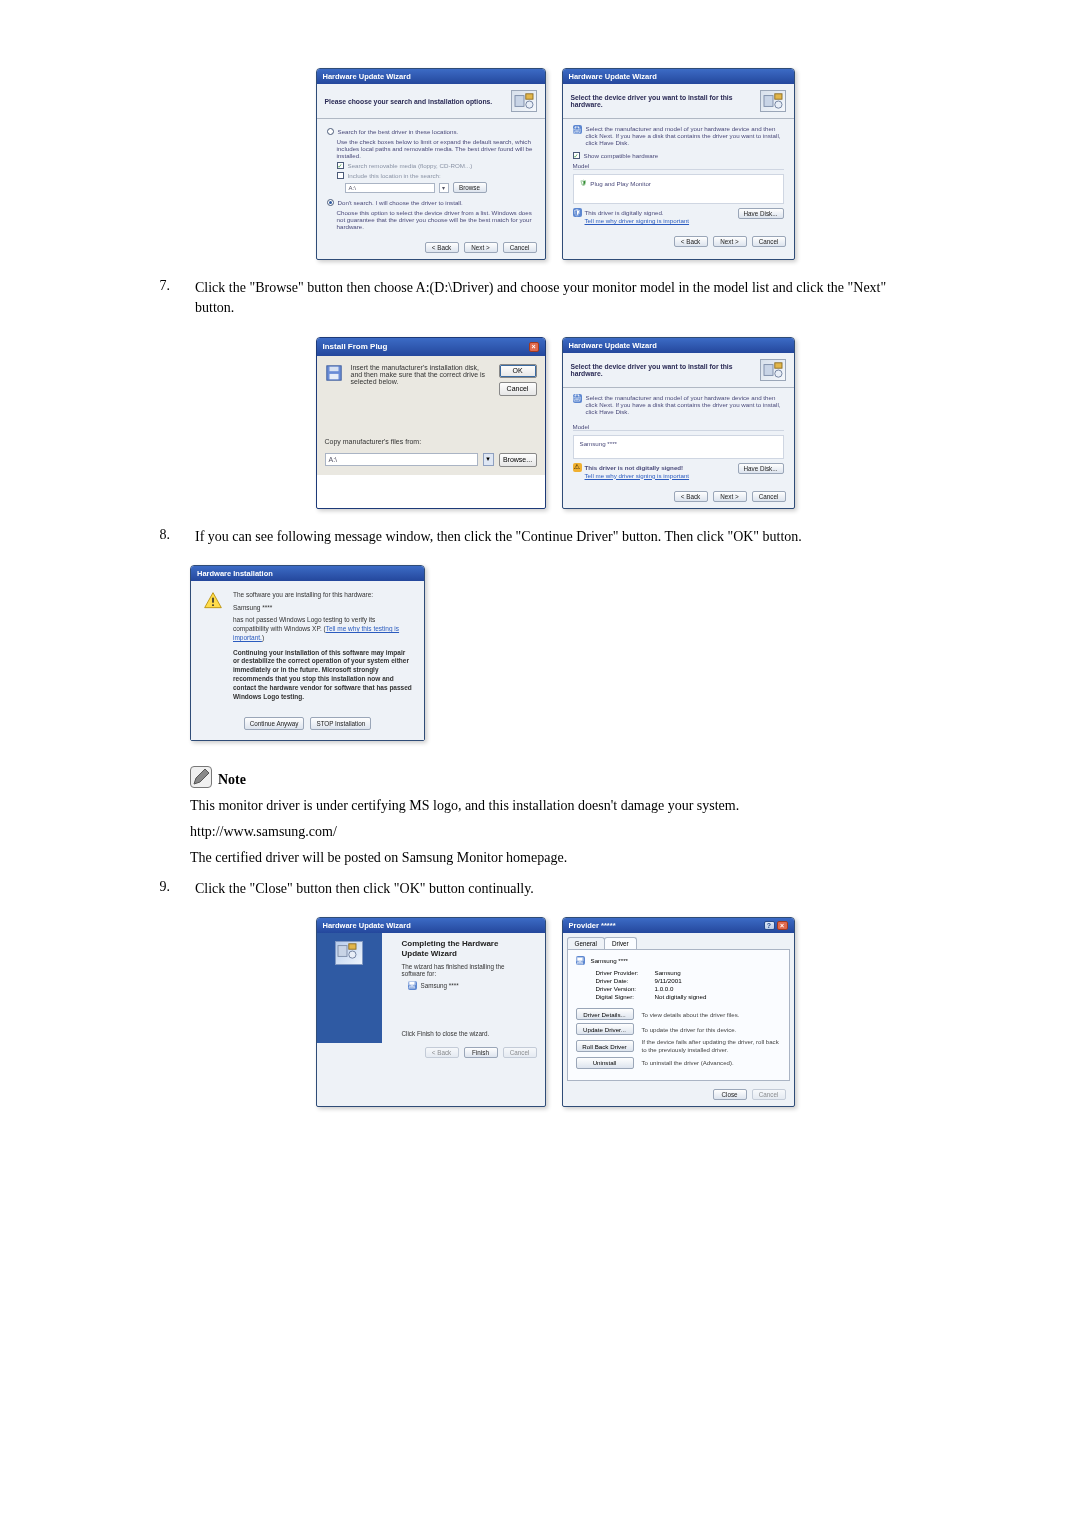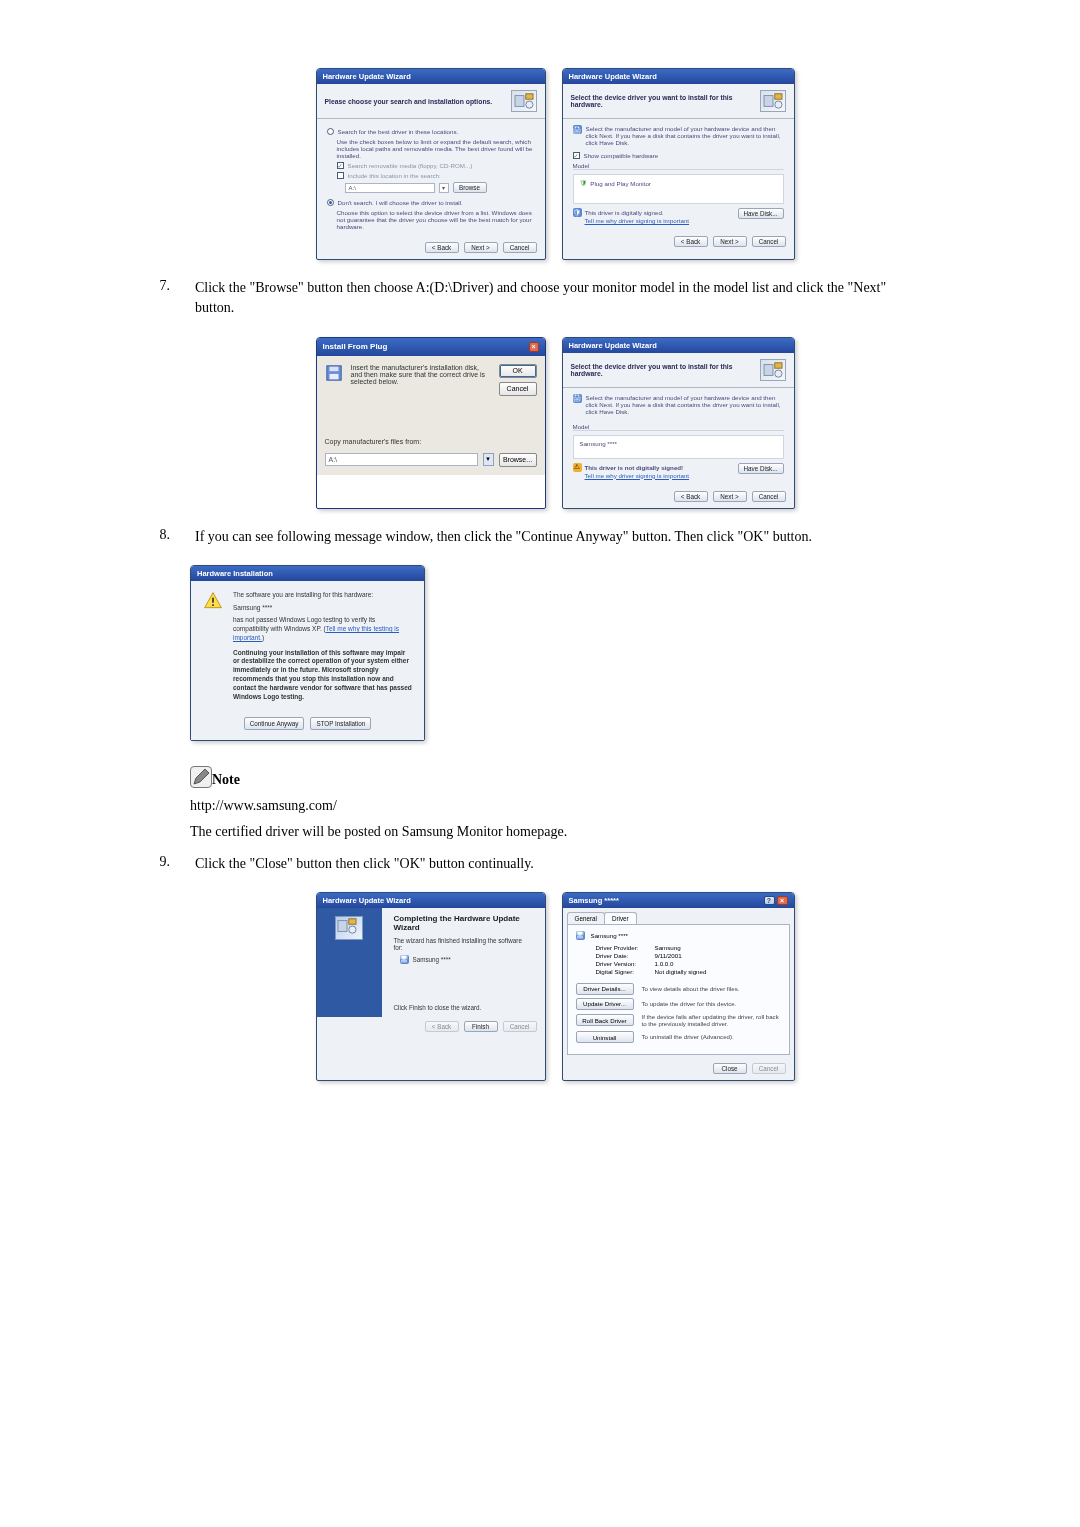--- a/index.html
+++ b/index.html
@@ -58,21 +58,21 @@
 
   
   .warn-dialog { width:235px; font-family:Tahoma,sans-serif; border:1px solid #2f4c77; border-radius:4px 4px 2px 2px; box-shadow: 2px 2px 4px rgba(0,0,0,.2);}
   .warn-body { background:#eef2f7; padding:10px 12px; display:flex; gap:10px; }
   .warn-big-icon { width:20px; height:20px; flex:none; }
   .warn-text { font-size:6.5px; color:#333; line-height:1.35; }
   .warn-text .bold { font-weight:bold; }
   .warn-btns { background:#eef2f7; display:flex; justify-content:center; gap:6px; padding:6px 8px 10px 8px;}
 
   
-  .note-row { display:flex; align-items:flex-end; margin:25px 0 8px 40px;}
+  .note-row { display:flex; align-items:flex-end; gap:6px; margin:25px 0 8px 40px;}
   .note-icon { width:22px; height:22px; border:1px solid #777; border-radius:4px; display:flex; align-items:center; justify-content:center; background:#f0f0f0;}
   .note-word { font-weight:bold; font-size:14px; }
 
   .para { margin:6px 0 6px 40px; line-height:1.4; }
 
   
   .prop-dialog { width: 233px; background:#eef2f7; border:1px solid #2f4c77; border-radius:4px 4px 2px 2px; font-family:Tahoma,sans-serif; font-size:6.2px; box-shadow: 2px 2px 4px rgba(0,0,0,.2);}
   .prop-title { background: linear-gradient(to bottom, #3c6bc5, #24479c); color:#fff; font-size:7.5px; font-weight:bold; padding:3px 6px; border-radius:3px 3px 0 0; display:flex; justify-content:space-between; align-items:center;}
   .prop-title .wbtns { display:flex; gap:2px;}
   .prop-title .wb { width:11px; height:9px; border:1px solid #244a8c; background:linear-gradient(#dfe9f6,#b9cbe6); border-radius:2px; font-size:7px; display:flex; align-items:center; justify-content:center; color:#244a8c;}
@@ -85,21 +85,21 @@
   .kv { display:flex; gap:4px; margin:1px 0 1px 20px;}
   .kv .k { width:55px; }
   .pbtn-row { display:flex; gap:8px; margin:3px 0 3px 0; align-items:center;}
   .pbtn { border:1px solid #9aa6b8; background:linear-gradient(#fefefe,#dde4ee); min-width:58px; height:12px; font-size:6.2px; display:flex; align-items:center; justify-content:center; border-radius:2px; flex:none;}
   .pbtn-desc { font-size:6.1px; color:#444; line-height:1.25;}
 
   
   .cw-body { display:flex; background:#eef2f7; }
   .cw-side { width:65px; background:#2f5aa3; display:flex; justify-content:center; align-items:flex-start; padding-top:8px;}
   .cw-side .hicon { width:28px; height:24px; background:linear-gradient(135deg,#b8cdec,#eef4fc); border:1px solid #8098c2;}
-  .cw-main { flex:1; padding:6px 12px; font-size:6.3px; color:#333;}
+  .cw-main { flex:1; padding:6px 20px; font-size:6.3px; color:#333;}
   .cw-title2 { font-size:8px; font-weight:bold; color:#222; line-height:1.2; margin-bottom:4px;}
 </style>
 </head>
 <body>
 
 <div class="page">
 
 
   <div class="dialog-row">
 
@@ -272,21 +272,21 @@
       <div class="btn-row">
         <span class="tiny-btn">&lt; Back</span>
         <span class="tiny-btn">Next &gt;</span>
         <span class="tiny-btn">Cancel</span>
       </div>
     </div>
   </div>
 
   <div class="ol-row">
     <div class="ol-num">8.</div>
-    <div class="ol-text">If you can see following message window, then click the "Continue Anyway" button. Then click "OK" button.</div>
+    <div class="ol-text">If you can see following message window, then click the "Continue Driver" button. Then click "OK" button.</div>
   </div>
 
   <div class="dialog-single">
     <div class="warn-dialog">
       <div class="xp-titlebar" style="border-radius:3px 3px 0 0;">
         <span>Hardware Installation</span>
       </div>
       <div class="warn-body">
         <div class="warn-big-icon">
           <svg viewBox="0 0 24 24">
@@ -312,20 +312,21 @@
   </div>
 
   <div class="note-row">
     <div class="note-icon">
       <svg viewBox="0 0 20 20">
           <path d="M3 17 L5 11 L14 2 L18 6 L9 15 Z" fill="#888" stroke="#555"></path>
         </svg>
     </div>
     <div class="note-word">Note</div>
   </div>
+  <div class="para">This monitor driver is under certifying MS logo, and this installation doesn't damage your system.</div>
   <div class="para">http://www.samsung.com/</div>
   <div class="para">The certified driver will be posted on Samsung Monitor homepage.</div>
 
   <div class="ol-row">
     <div class="ol-num">9.</div>
     <div class="ol-text">Click the "Close" button then click "OK" button continually.</div>
   </div>
 
   <div class="dialog-row">
 
@@ -355,21 +356,21 @@
       </div>
       <div class="btn-row">
         <span class="tiny-btn muted" style="opacity:.5;">&lt; Back</span>
         <span class="tiny-btn">Finish</span>
         <span class="tiny-btn muted" style="opacity:.5;">Cancel</span>
       </div>
     </div>
 
     <div class="prop-dialog">
       <div class="prop-title">
-        <span>Samsung *****</span>
+        <span>Provider *****</span>
         <span class="wbtns">
           <span class="wb">?</span>
           <span class="wb close">×</span>
         </span>
       </div>
       <div class="prop-tabs">
         <div class="prop-tab">General</div>
         <div class="prop-tab active">Driver</div>
       </div>
       <div class="prop-content">

